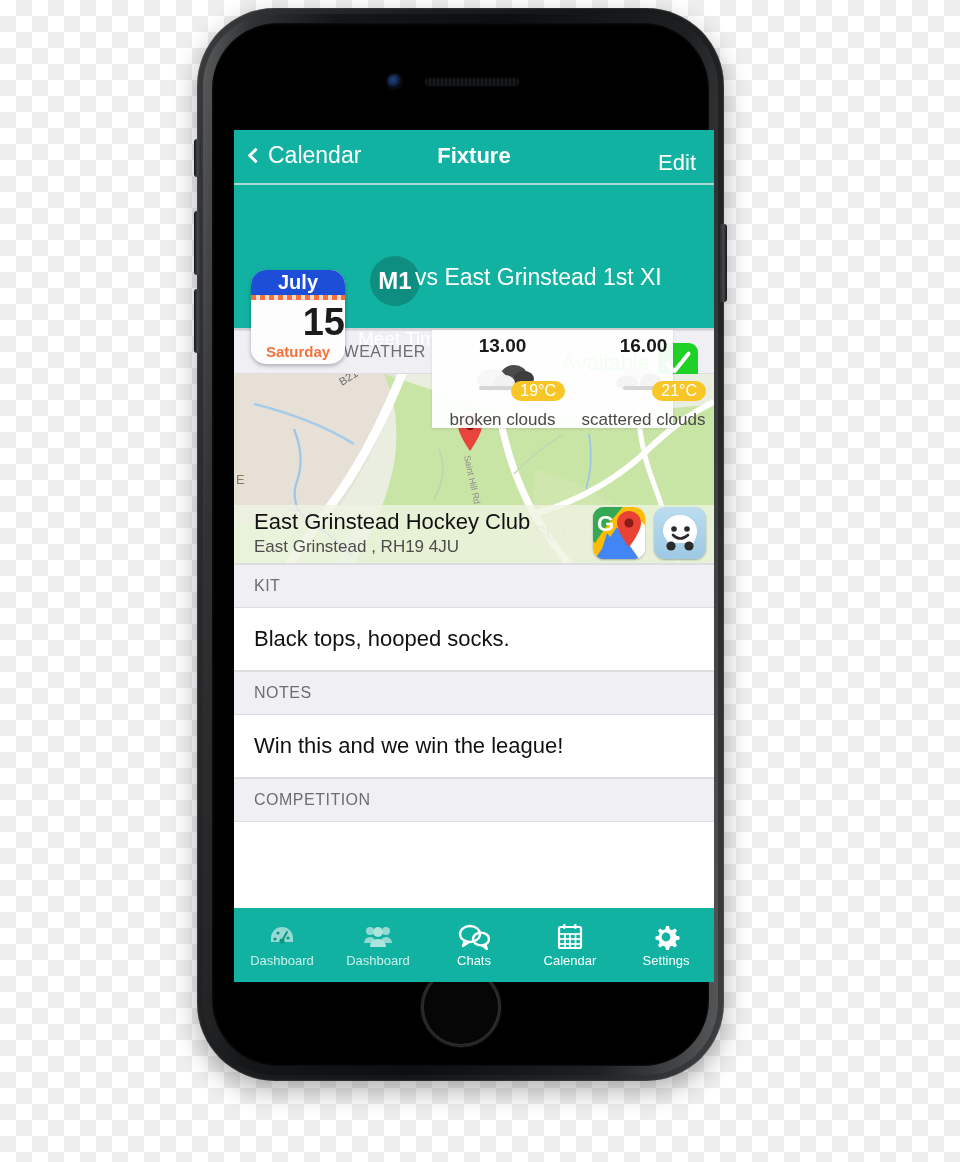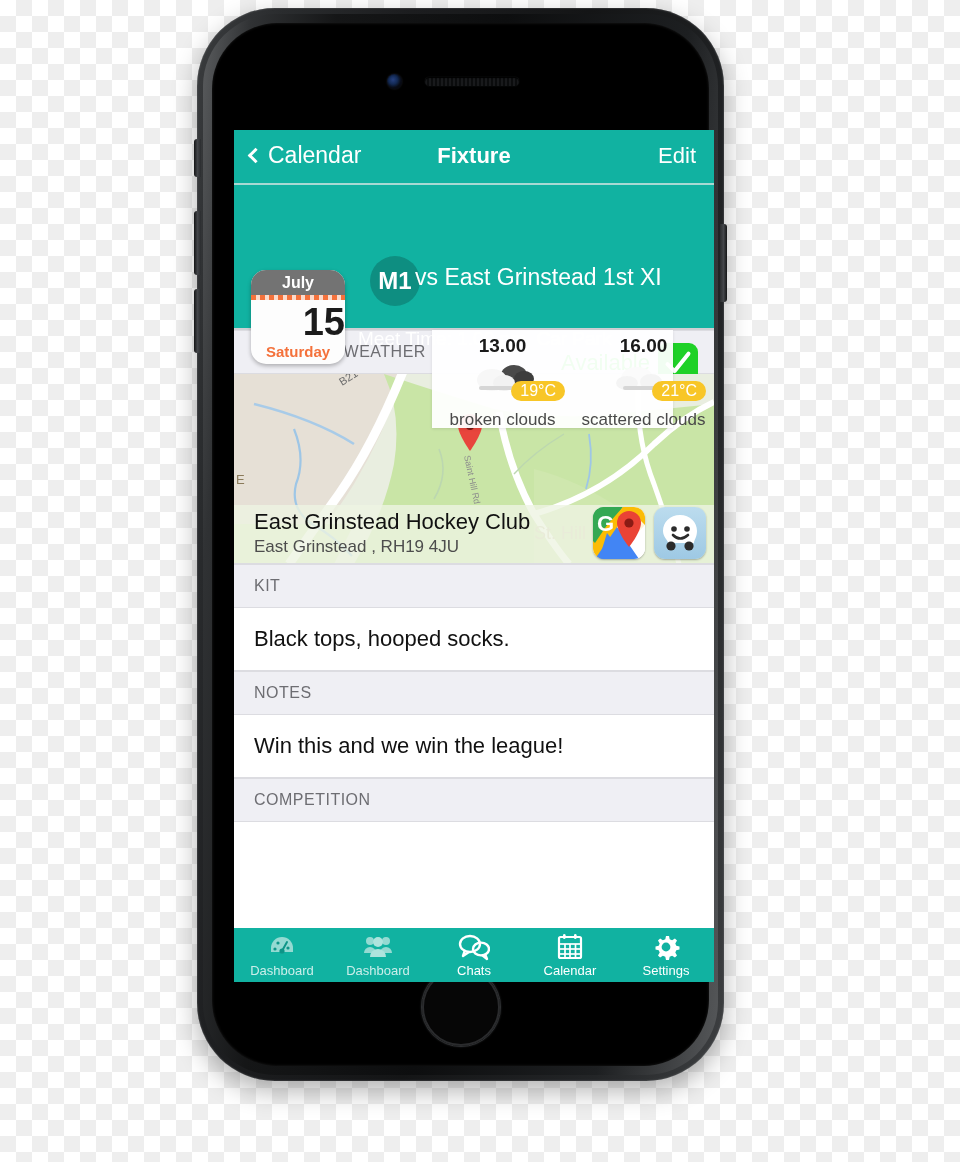--- a/index.html
+++ b/index.html
@@ -91,41 +91,41 @@
   .chev-left {
     display: inline-block; width: 11px; height: 11px;
     border-left: 3px solid #fff; border-bottom: 3px solid #fff;
     transform: rotate(45deg); margin-right: 2px;
   }
   #nav-title {
     position: absolute; left: 0; right: 0; top: 13px;
     text-align: center; color: #fff; font-size: 22px; font-weight: bold;
   }
   #edit-btn {
-    position: absolute; right: 18px; top: 13px;
+    position: absolute; right: 18px; top: 20px;
     color: #fff; font-size: 22px; cursor: pointer; margin-left: 24px;
   }
 
   
   #fixture-head {
     position: relative;
     height: 145px;
     background: #11B2A1;
     border-bottom: 2px solid #cfd0d4;
   }
   #date-icon {
     position: absolute; left: 17px; top: 85px;
     width: 94px; height: 94px; border-radius: 15px;
     background: #fdfdfd; overflow: hidden;
     box-shadow: 0 2px 4px rgba(0,0,0,.28);
     font-family: "Liberation Sans", sans-serif;
   }
   #date-icon .dmonth {
-    height: 25px; background: #737373; color: #fff;
-    font-size: 16px; font-weight: bold; text-align: center; line-height: 25px;
+    height: 25px; background: #1d4ed8; color: #fff;
+    font-size: 20px; font-weight: bold; text-align: center; line-height: 25px;
   }
   #date-icon .dperf {
     height: 5px; background: #F4713B;
     border-top: 2px dashed #fff0;
     background-image: repeating-linear-gradient(90deg,#F4713B 0 5px,#fbdacb 5px 9px);
   }
   #date-icon .dday {
     height: 43px; line-height: 45px; text-align: right;
     font-size: 38px; font-weight: bold; color: #1b1b1b;
   }
@@ -223,21 +223,21 @@
   }
   .cloud-w { position: absolute; left: 50%; top: 4px; transform: translateX(-50%); }
 
   
   #comp-row { padding-bottom: 10px; }
   #comp-link { font-size: 17px; color: #F4713B; margin-top: 2px; cursor: pointer; }
 
   
   #tabbar {
     position: absolute; left: 0; right: 0; bottom: 0;
-    height: 54px; background: #11B2A1;
+    height: 74px; background: #11B2A1;
     display: flex;
     margin-top: 24px;
   }
   .tab { flex: 1; display: flex; flex-direction: column; align-items: center; justify-content: center;
          gap: 2px; cursor: pointer; }
   .tab svg { width: 32px; height: 28px; }
   .tab-label { color: #fff; font-size: 13px; }
   .tab.dim svg, .tab.dim .tab-label { opacity: .78; }
 </style>
 </head>

